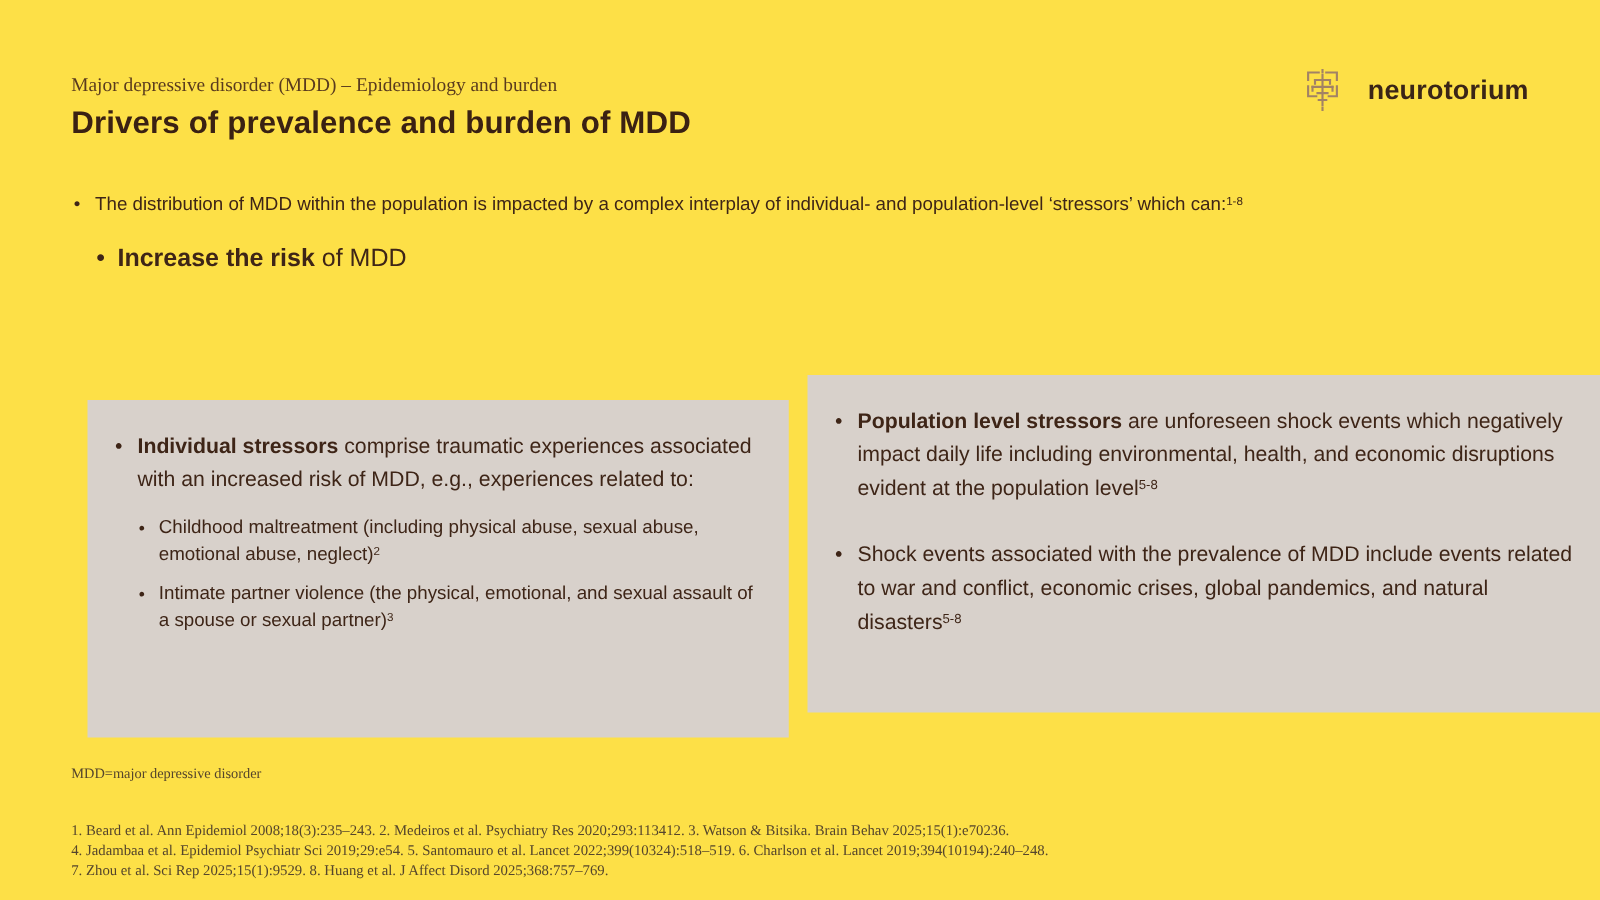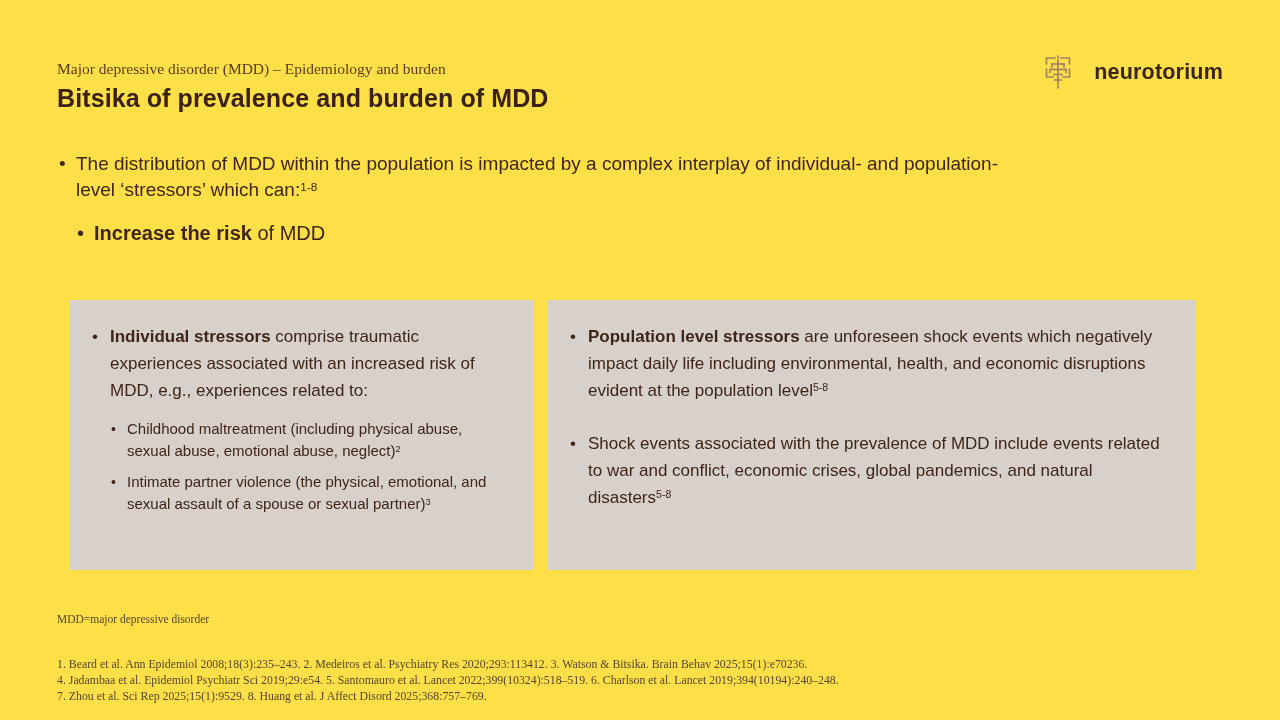--- a/index.html
+++ b/index.html
@@ -57,21 +57,21 @@
     position: relative;
     padding-left: 19px;
   }
   .li::before {
     content: "\2022";
     position: absolute;
     left: 2px;
     top: 0;
   }
   .intro .lead {
-    font-size: 19px;
+    font-size: 15px;
     line-height: 26px;
     margin-bottom: 17px;
   }
   .intro .sub {
     font-size: 20px;
     line-height: 26px;
     margin-left: 18px;
     margin-bottom: 8px;
   }
   
@@ -80,21 +80,21 @@
     left: 70px;
     top: 300px;
     display: flex;
     gap: 15px;
   }
   .box {
     background: #D8D1CB;
     height: 270px;
     padding: 23px 26px 18px 21px;
   }
-  .box-left  { width: 463px; }
+  .box-left  { width: 561px; margin-top: 20px; }
   .box-right { width: 648px; }
   .box .lvl1 {
     font-size: 17px;
     line-height: 27px;
   }
   .box .lvl1::before { left: 1px; }
   .box .lvl2 {
     font-size: 15px;
     line-height: 22px;
     margin-left: 19px;
@@ -131,21 +131,21 @@
     color: #55452C;
   }
   b, strong { font-weight: bold; }
 </style>
 </head>
 <body>
 
 <div class="slide">
 
   <div class="eyebrow">Major depressive disorder (MDD) – Epidemiology and burden</div>
-  <h1 class="title">Bitsika of prevalence and burden of MDD</h1>
+  <h1 class="title">Drivers of prevalence and burden of MDD</h1>
 
   <div class="logo">
     <span class="logo-icon">
       <svg width="32" height="34" viewBox="0 0 32 34" fill="none" stroke="#A28265" stroke-width="1.7" stroke-linecap="square">
         <path d="M13 3 H4.5 V9"></path>
         <path d="M19 3 H27.5 V9"></path>
         <path d="M4.5 14 V22 H11"></path>
         <path d="M27.5 14 V22 H21"></path>
         <path d="M16 5 V29"></path>
         <path d="M10 9 H22"></path>

